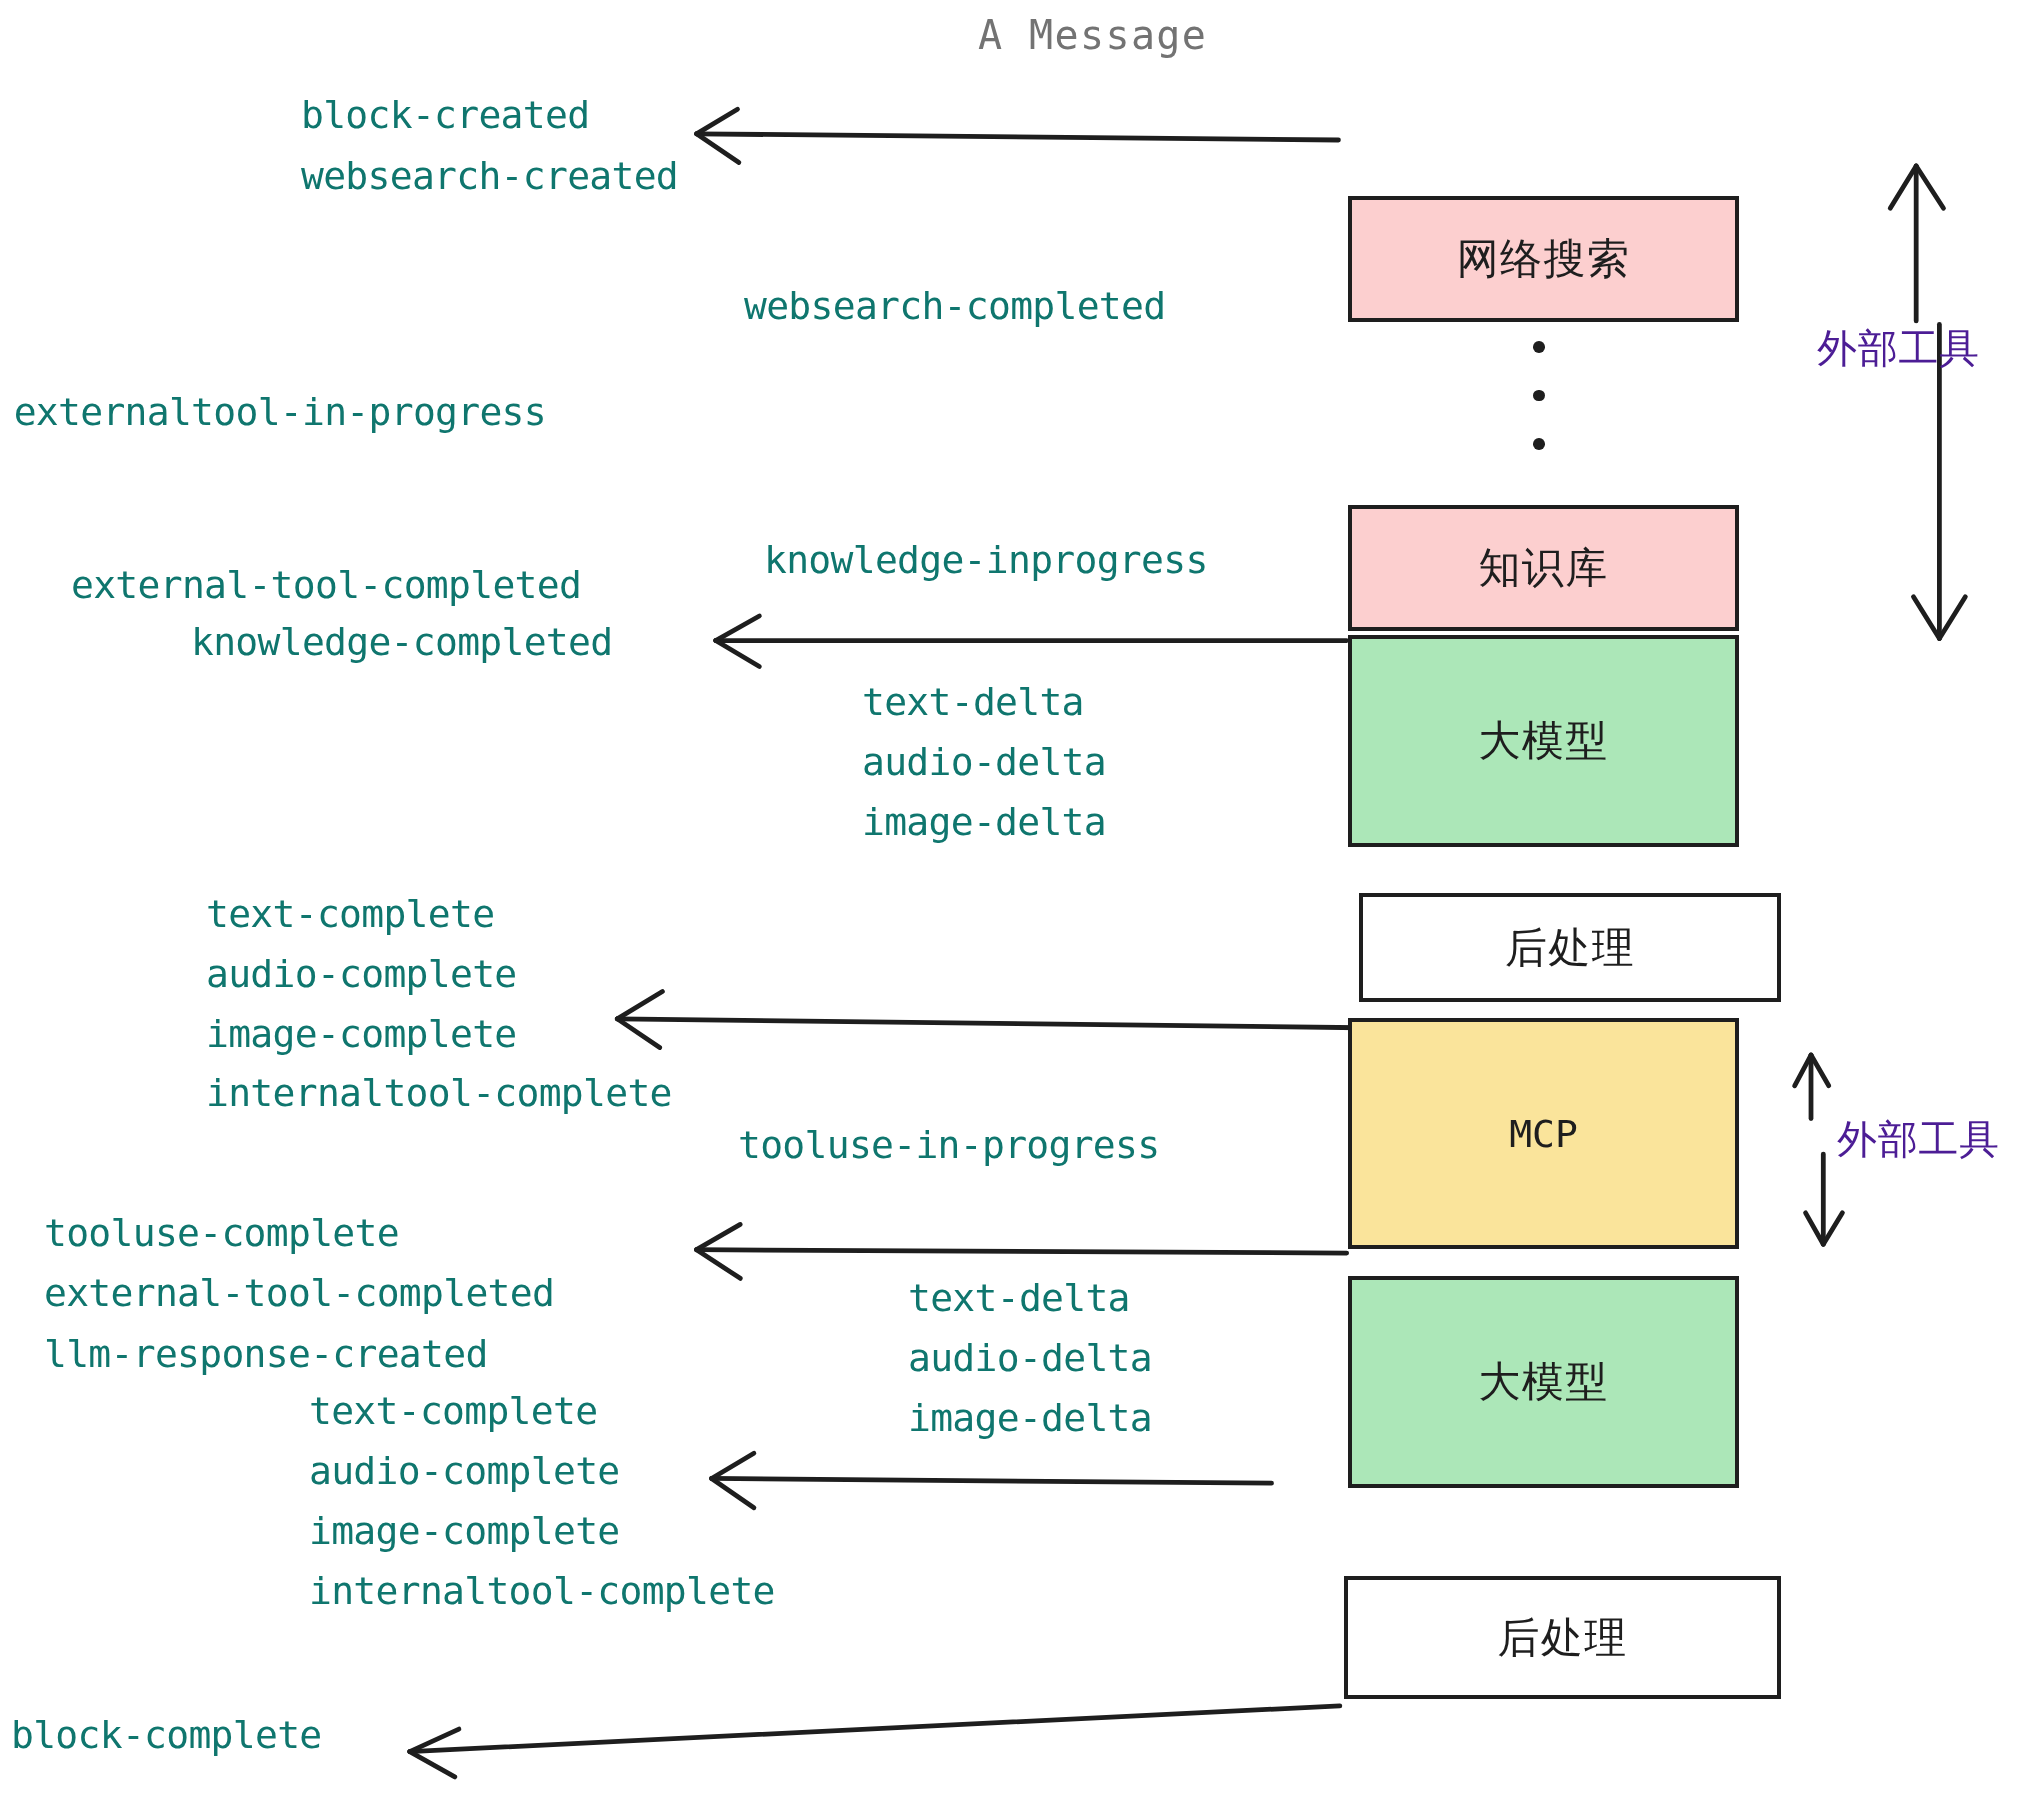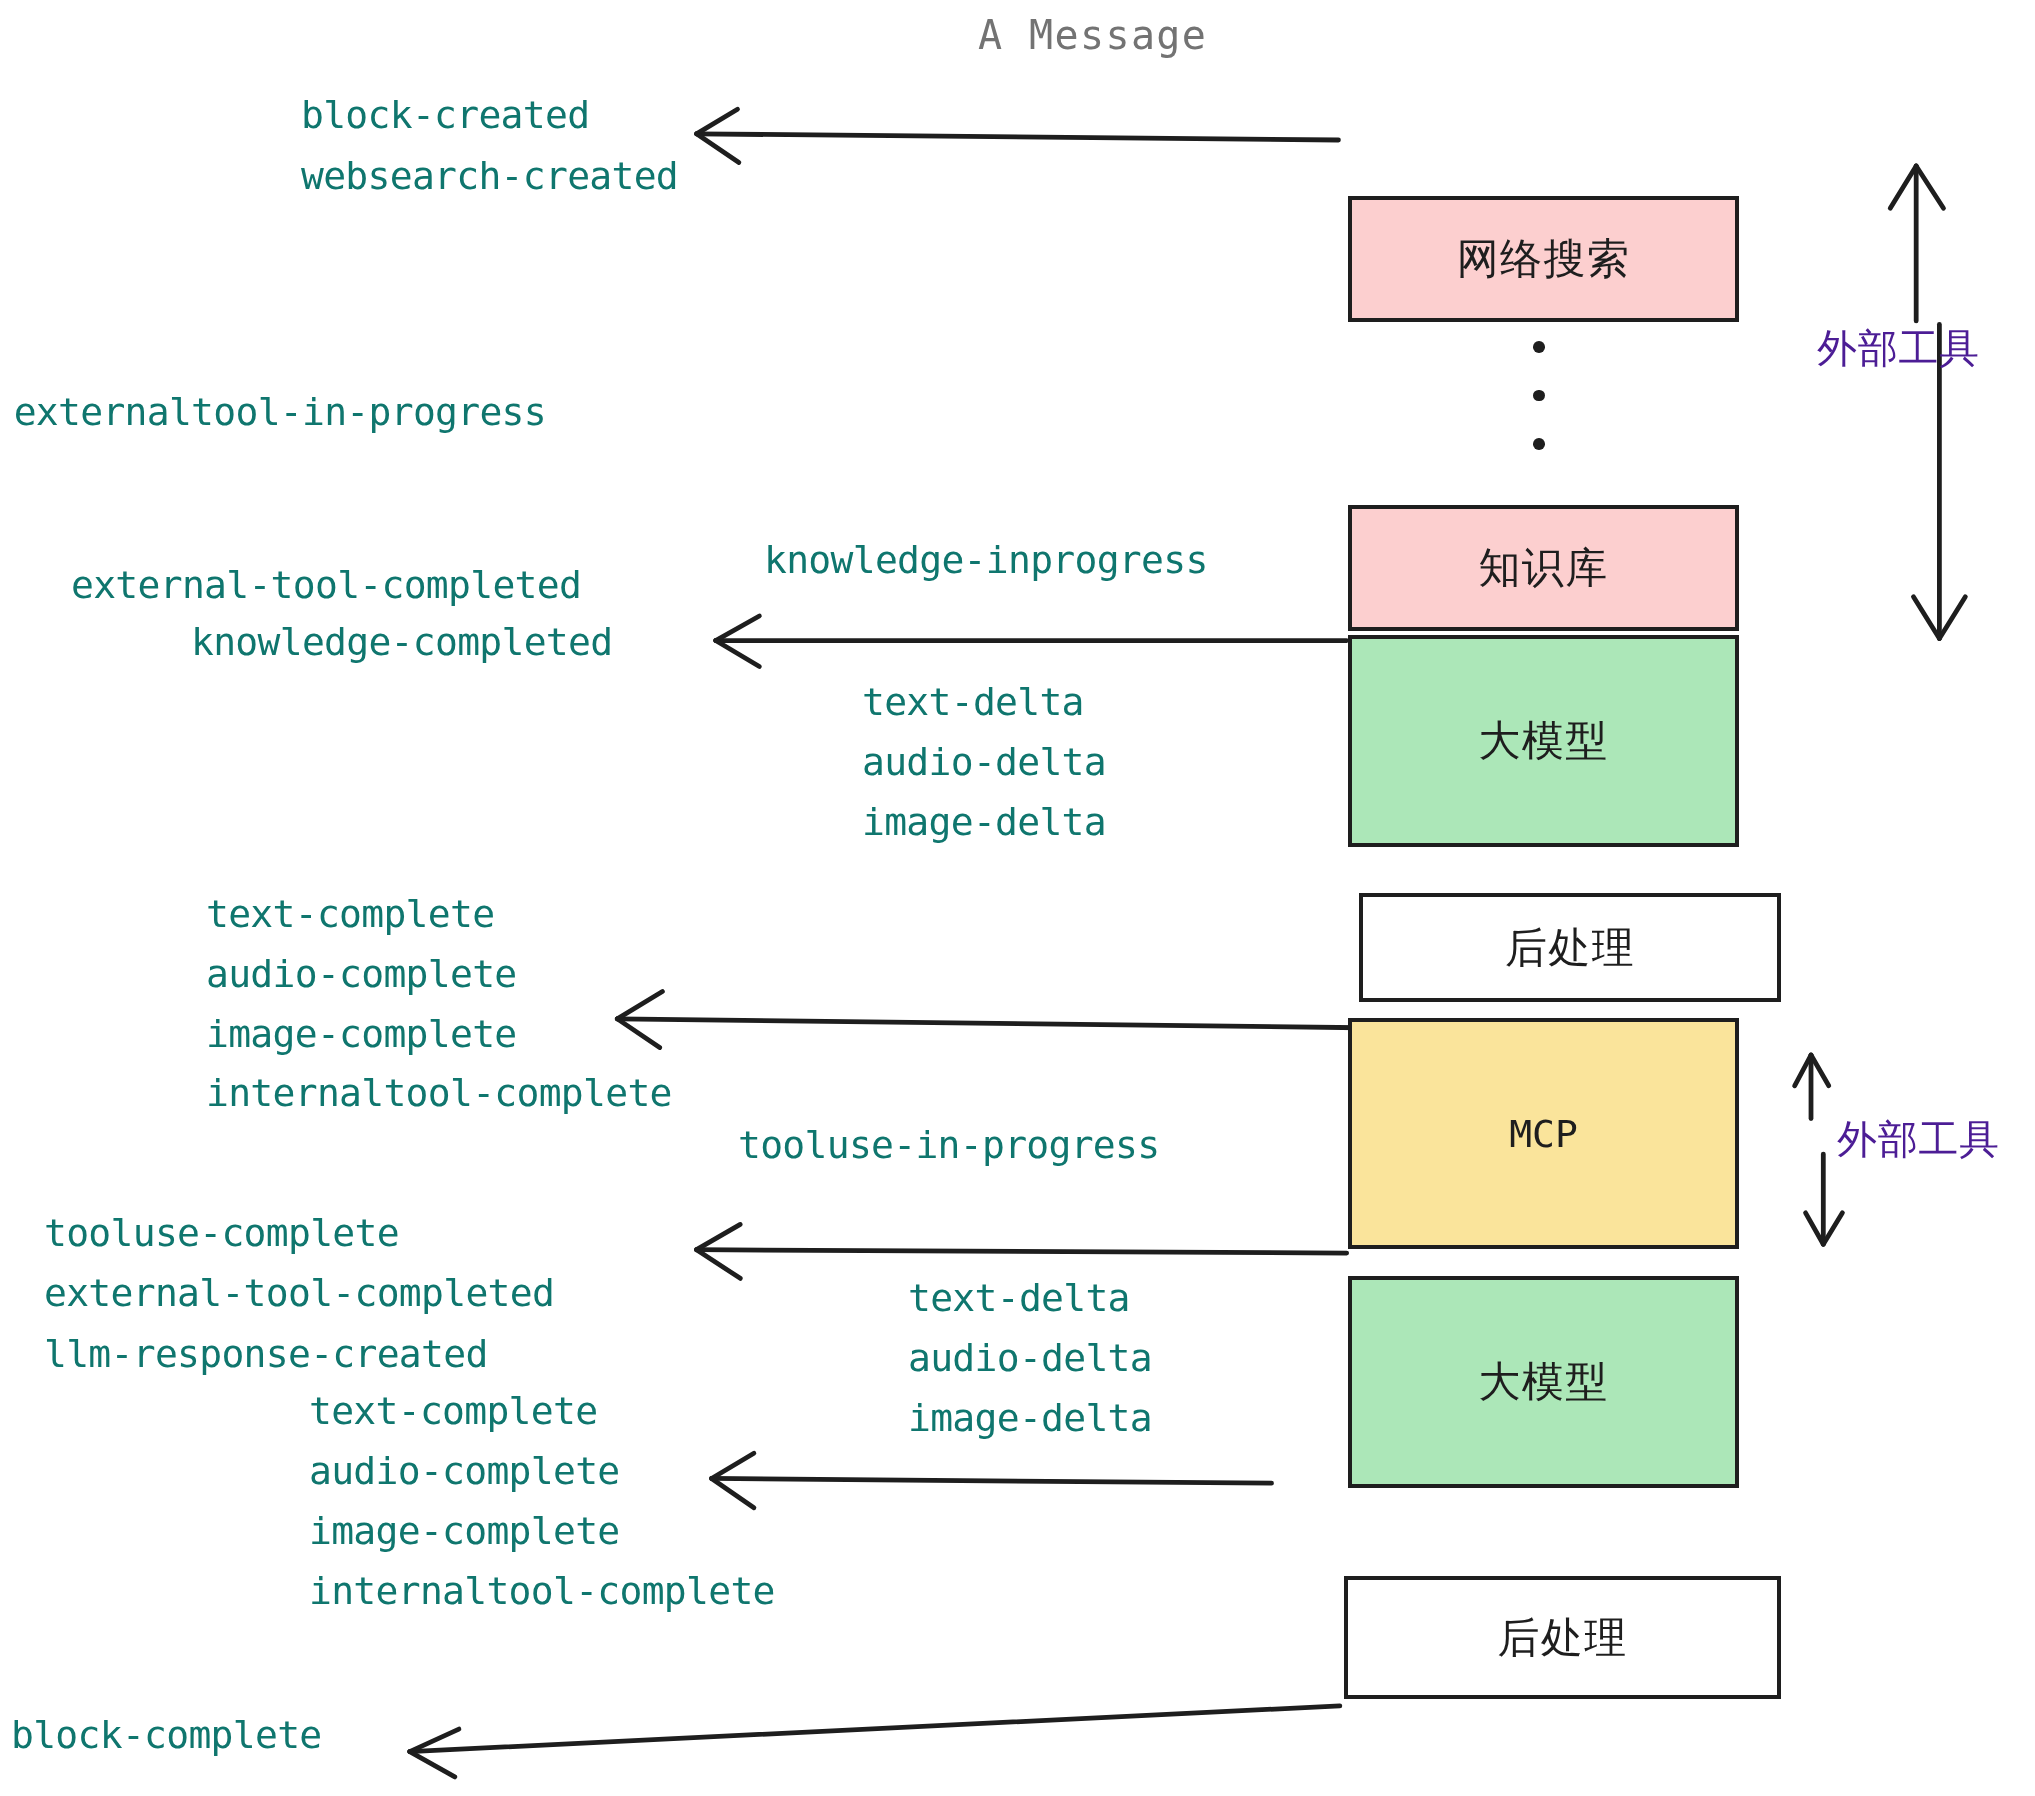--- a/index.html
+++ b/index.html
@@ -163,20 +163,21 @@
   <div class="node" style="left:1348px; top:1276px; width:391px; height:212px; background:#ace7b8;">
     <span class="node-label">大模型</span>
   </div>
 
   <div class="node" style="left:1344px; top:1576px; width:437px; height:123px; background:#ffffff;">
     <span class="node-label">后处理</span>
   </div>
 
   <div class="evt" style="left:301px;  top:96px;">block-created</div>
   <div class="evt" style="left:301px;  top:157px;">websearch-created</div>
+  <div class="evt" style="left:744px; top:287px;">websearch-completed</div>
   <div class="evt" style="left:13.7px;   top:393px;">externaltool-in-progress</div>
   <div class="evt" style="left:764px; top:541px;">knowledge-inprogress</div>
   <div class="evt" style="left:71px;  top:566px;">external-tool-completed</div>
   <div class="evt" style="left:191px;  top:623px;">knowledge-completed</div>
   <div class="evt" style="left:862px; top:683px;">text-delta</div>
   <div class="evt" style="left:862px; top:743px;">audio-delta</div>
   <div class="evt" style="left:862px; top:803px;">image-delta</div>
   <div class="evt" style="left:206px;  top:895px;">text-complete</div>
   <div class="evt" style="left:206px;  top:955px;">audio-complete</div>
   <div class="evt" style="left:206px;  top:1015px;">image-complete</div>

